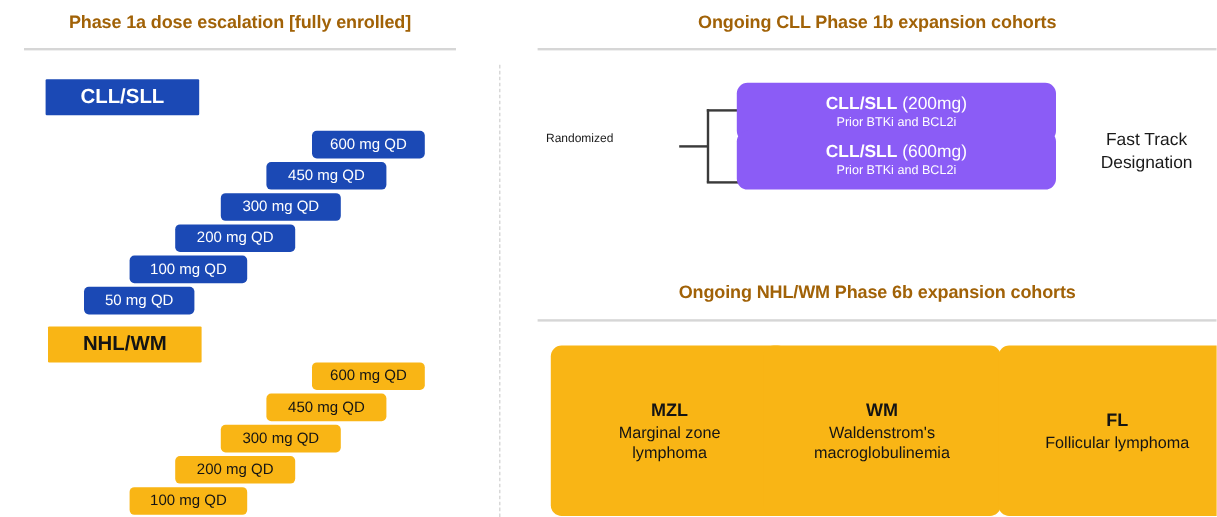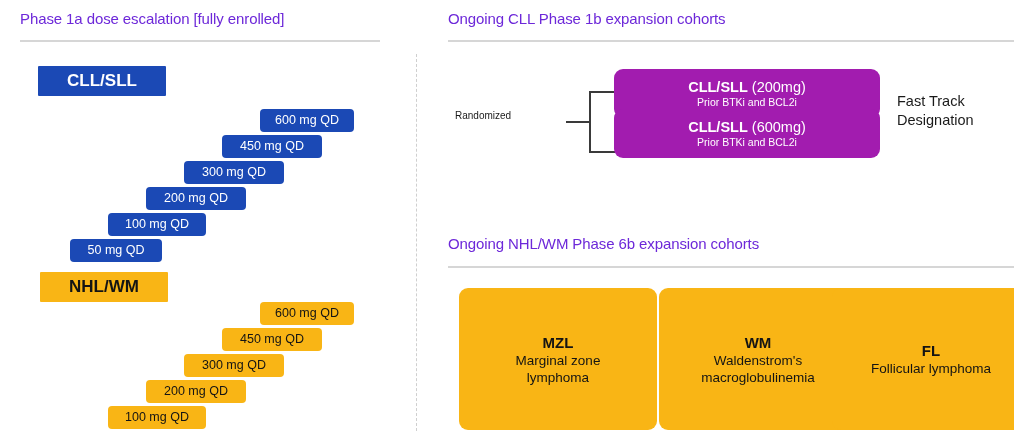--- a/index.html
+++ b/index.html
@@ -19,22 +19,23 @@
     width: 1014px;
     height: 431px;
     background: #ffffff;
     overflow: hidden;
   }
 
   
   .panel-title {
     position: absolute;
     font-size: 15px;
-    font-weight: normal;
-    color: #6d28d9;
+    font-weight: bold;
+    color: #a16207;
+    text-align: center;
     letter-spacing: -0.1px;
     white-space: nowrap;
   }
   .panel-rule {
     position: absolute;
     height: 2px;
     background: #d6d6d6;
   }
 
   
@@ -101,21 +102,21 @@
     position: absolute;
     background: #3a3a3a;
   }
 
   
   .cohort-box {
     position: absolute;
     left: 614px;
     width: 266px;
     height: 49px;
-    background: #a21caf;
+    background: #8b5cf6;
     border-radius: 9px;
     color: #ffffff;
     display: flex;
     flex-direction: column;
     align-items: center;
     justify-content: center;
   }
   .cohort-title {
     font-size: 14.5px;
     line-height: 17px;
@@ -127,22 +128,23 @@
   .cohort-sub {
     font-size: 10.5px;
     line-height: 13px;
     white-space: nowrap;
   }
 
   
   #fast-track {
     position: absolute;
     left: 897px;
-    top: 92px;
+    top: 108px;
     width: 117px;
+    text-align: center;
     font-size: 14.5px;
     line-height: 19px;
     color: #1a1a1a;
   }
 
   
   .nhl-card {
     position: absolute;
     top: 288px;
     width: 198px;
@@ -233,21 +235,21 @@
   <div class="panel-rule" style="left:448px; top:266px; width:566px;"></div>
 
   <div class="nhl-card" style="left:459px;">
     <div class="nhl-abbr">MZL</div>
     <div class="nhl-name">
       <div>Marginal zone</div>
       <div>lymphoma</div>
     </div>
   </div>
 
-  <div class="nhl-card" style="left:659px;">
+  <div class="nhl-card" style="left:636px;">
     <div class="nhl-abbr">WM</div>
     <div class="nhl-name">
       <div>Waldenstrom's</div>
       <div>macroglobulinemia</div>
     </div>
   </div>
 
   <div class="nhl-card" style="left:832px;">
     <div class="nhl-abbr">FL</div>
     <div class="nhl-name">

